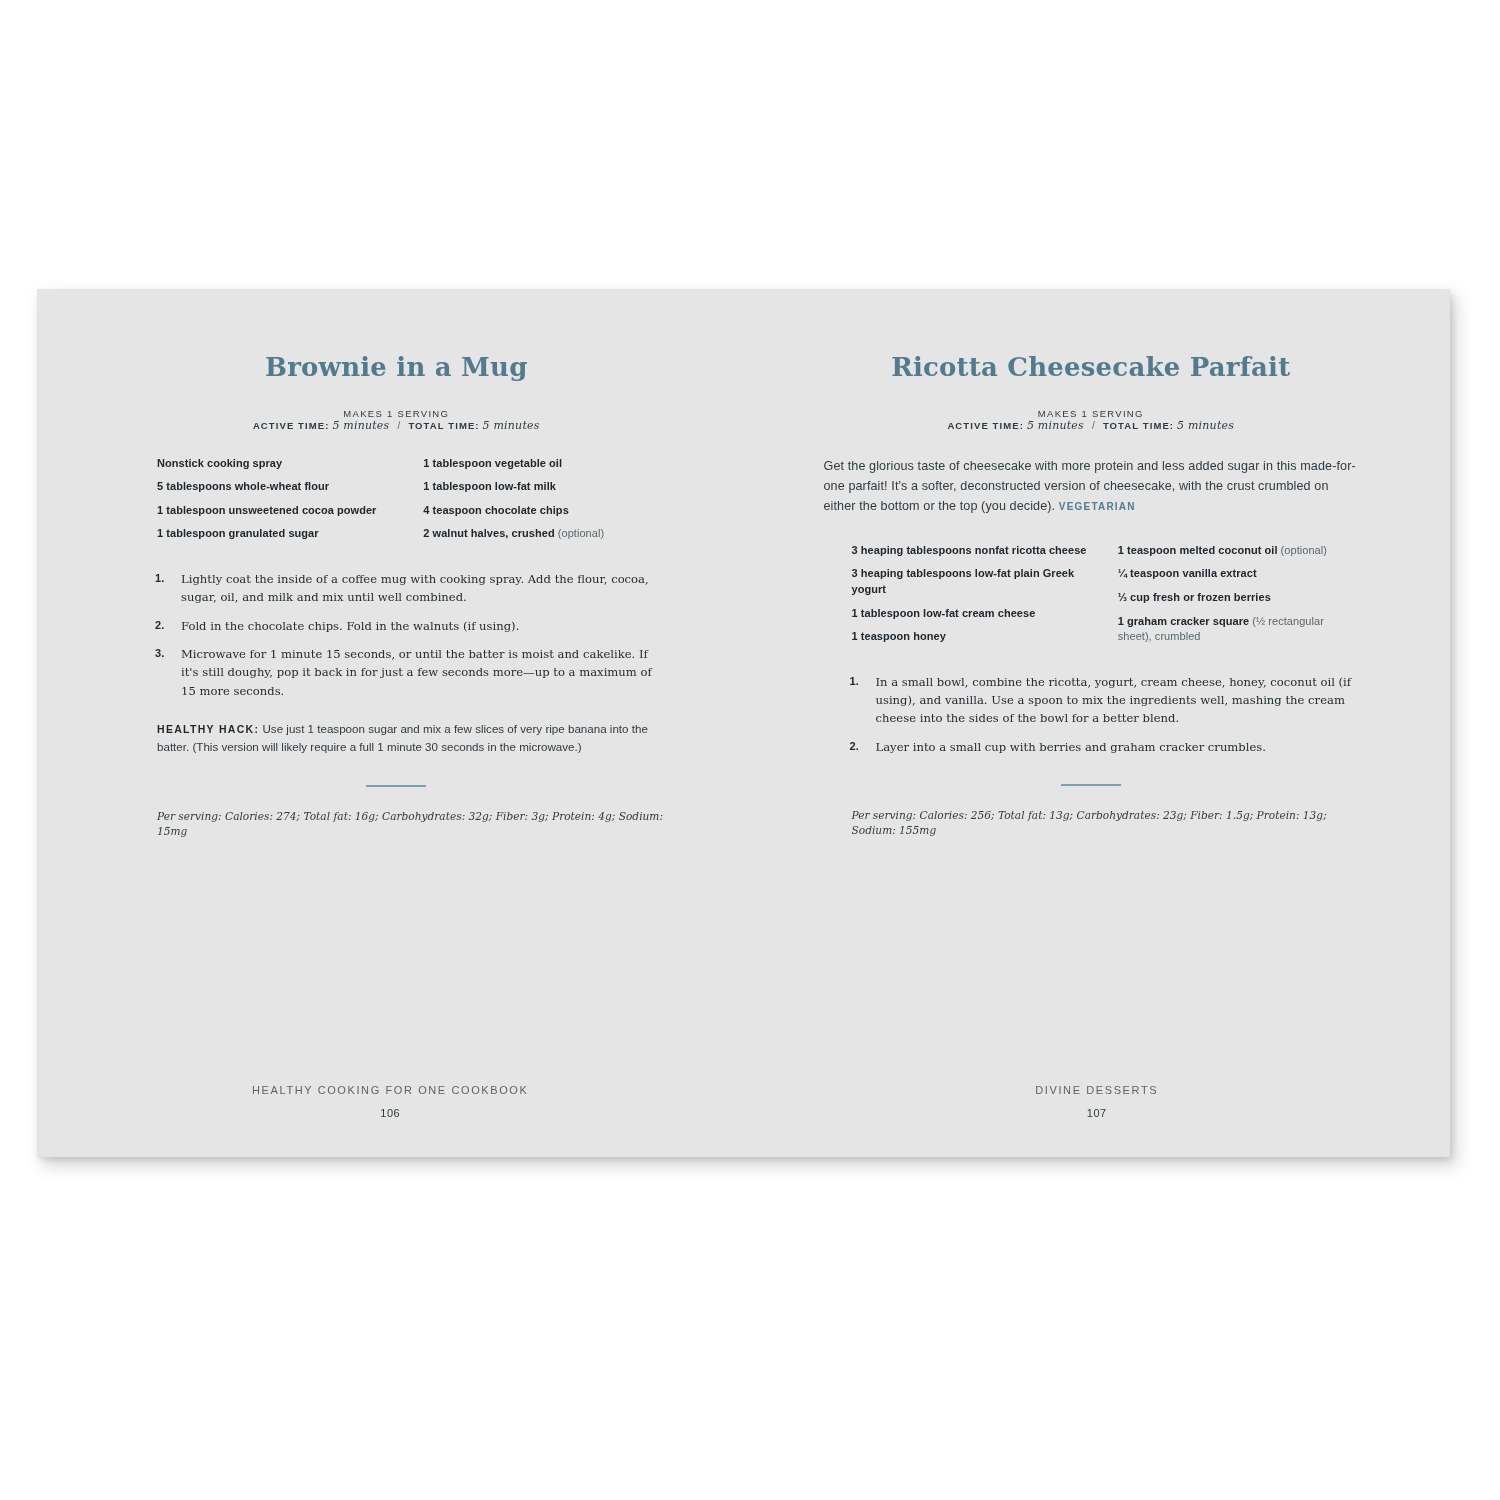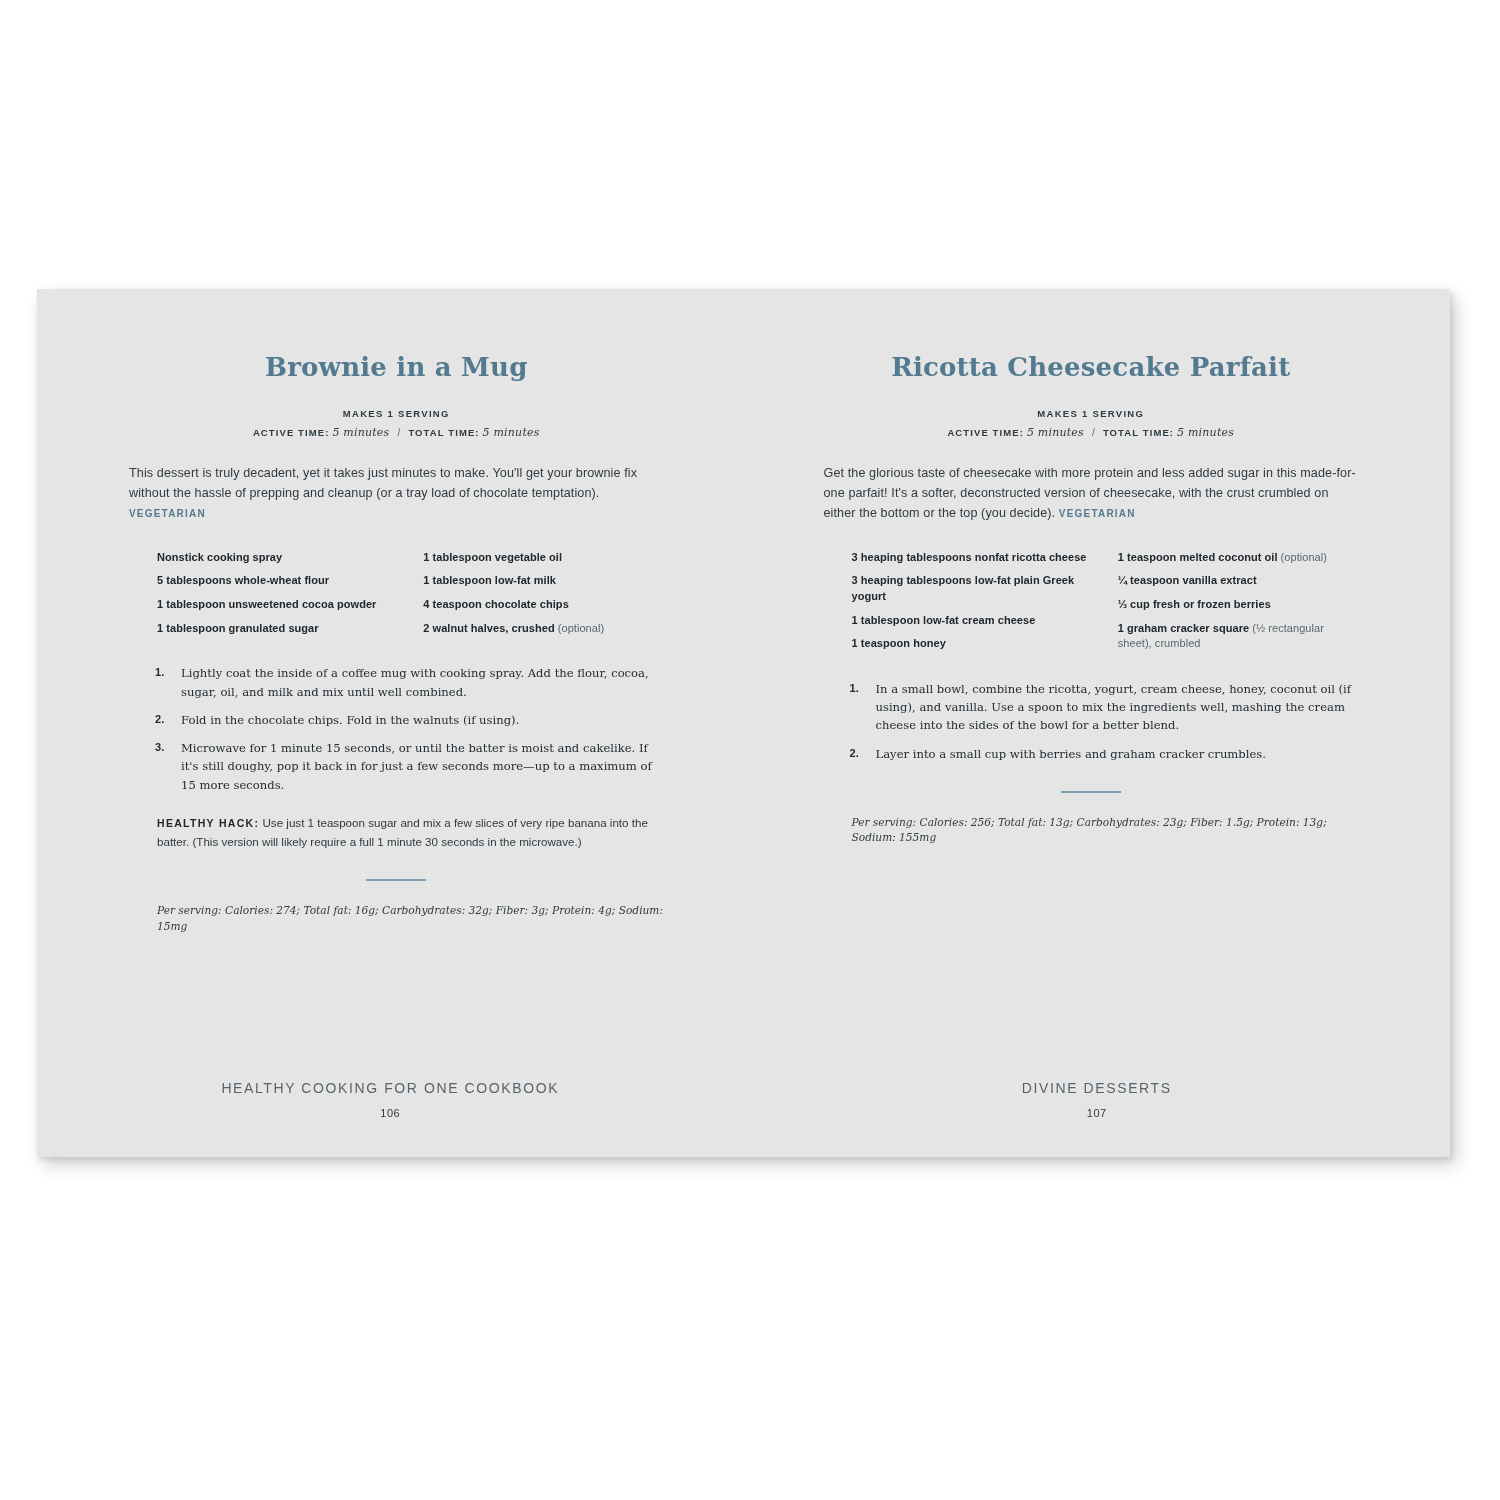--- a/index.html
+++ b/index.html
@@ -51,23 +51,22 @@
     color: #537a8e;
     margin: 16px 0 26px 0;
     line-height: 1.1;
   }
 
   .makes {
     text-align: center;
     font-family: "Liberation Sans", sans-serif;
     font-size: 9.5px;
     letter-spacing: 1.3px;
-    font-weight: 700;
+    font-weight: 400;
     color: #2d3a42;
-    margin-bottom: 7px;
   }
 
   .times {
     text-align: center;
     font-size: 10px;
     color: #2d3a42;
     margin-bottom: 24px;
     letter-spacing: 0.2px;
   }
   .times .lbl {
@@ -177,21 +176,21 @@
 
   .footer {
     position: absolute;
     left: 0;
     right: 0;
     bottom: 38px;
     text-align: center;
   }
   .footer .runhead {
     font-family: "Liberation Sans", sans-serif;
-    font-size: 14px;
+    font-size: 11px;
     letter-spacing: 1.6px;
     color: #58646b;
     margin-bottom: 11px;
   }
   .footer .folio {
     font-family: "Liberation Sans", sans-serif;
     font-size: 11px;
     letter-spacing: 0.5px;
     color: #2f3a41;
   }
@@ -206,21 +205,20 @@
       <h1 class="recipe-title">Brownie in a Mug</h1>
       <div class="makes">MAKES 1 SERVING</div>
       <div class="times">
         <span class="lbl">ACTIVE TIME:</span>
         <span class="val">5 minutes</span>
         <span class="sep">/</span>
         <span class="lbl">TOTAL TIME:</span>
         <span class="val">5 minutes</span>
       </div>
 
-      <p class="intro"><span>This dessert is truly decadent, yet it takes just minutes to make. You'll get your brownie fix without the hassle of prepping and cleanup (or a tray load of chocolate temptation). </span><span class="tag">VEGETARIAN</span></p>
 
       <div class="ingredients">
         <div class="ing-col">
           <div class="ing"><span>Nonstick cooking spray</span><span class="opt"></span></div>
           <div class="ing"><span>5 tablespoons whole-wheat flour</span><span class="opt"></span></div>
           <div class="ing"><span>1 tablespoon unsweetened cocoa powder</span><span class="opt"></span></div>
           <div class="ing"><span>1 tablespoon granulated sugar</span><span class="opt"></span></div>
         </div>
         <div class="ing-col">
           <div class="ing"><span>1 tablespoon vegetable oil</span><span class="opt"></span></div>

